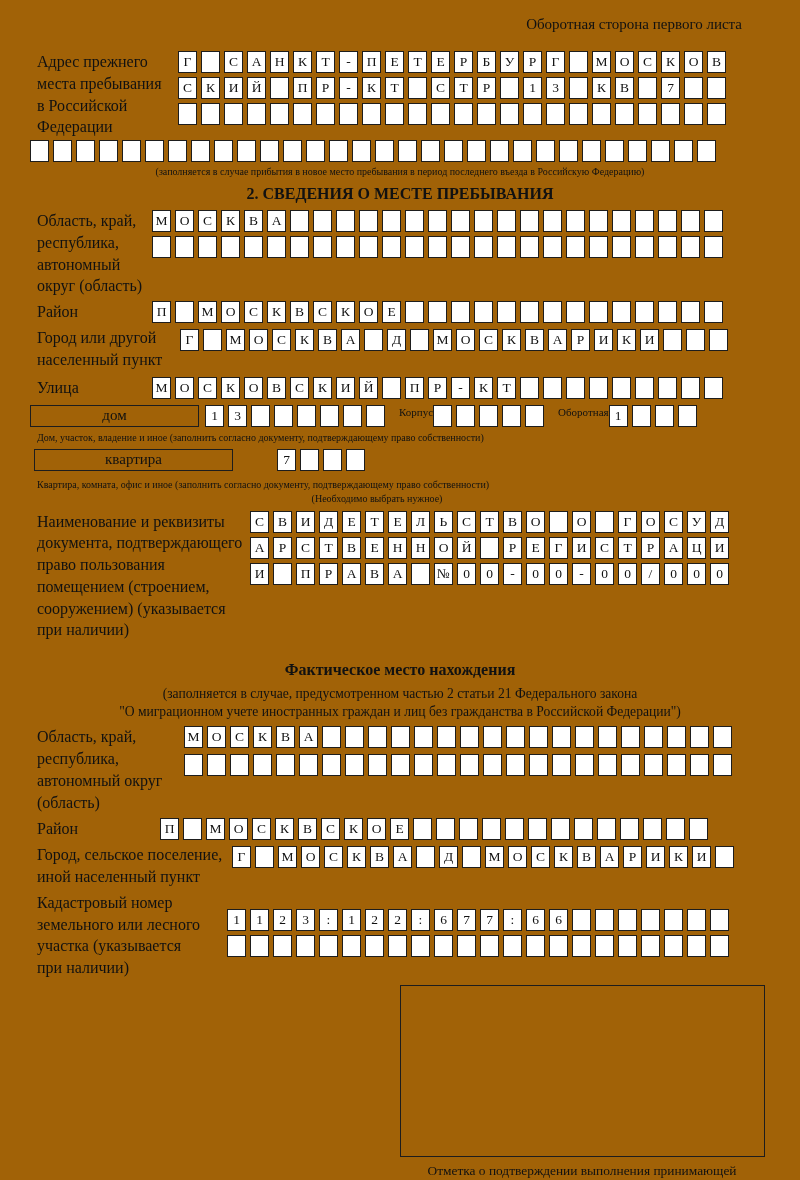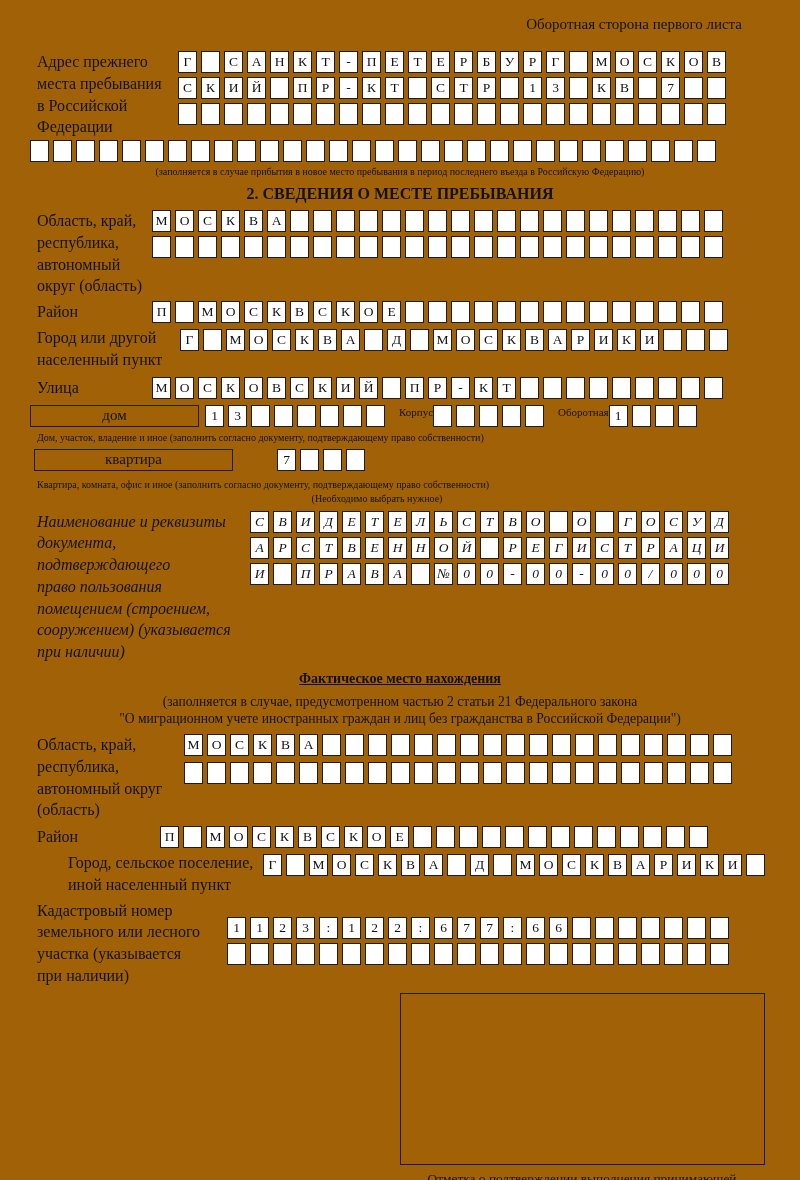--- a/index.html
+++ b/index.html
@@ -368,21 +368,21 @@
         <div class="cbox">7</div>
         <div class="cbox"></div>
         <div class="cbox"></div>
         <div class="cbox"></div>
       </div>
   </div>
   <div class="caption" style="margin-top:7px;">Квартира, комната, офис и иное (заполнить согласно документу, подтверждающему право собственности)</div>
 
   <div class="caption" style="width:680px;text-align:center;margin-top:1px;">(Необходимо выбрать нужное)</div>
 
-  <div class="frow" style="margin-top:6px;font-style:italic;">
+  <div class="frow" style="margin-top:6px;">
     <div class="flabel ml w213">Наименование и реквизиты
 документа, подтверждающего
 право пользования
 помещением (строением,
 сооружением) (указывается
 при наличии)</div>
     <div class="rows">
       <div class="boxes">
           <div class="cbox">С</div>
           <div class="cbox">В</div>
@@ -448,21 +448,21 @@
           <div class="cbox">0</div>
           <div class="cbox">0</div>
           <div class="cbox">/</div>
           <div class="cbox">0</div>
           <div class="cbox">0</div>
           <div class="cbox">0</div>
         </div>
     </div>
   </div>
 
-  <div class="h1" style="font-size:14px;margin-top:8px;text-decoration:underline;">Фактическое место нахождения</div>
+  <div class="h1" style="font-size:16px;margin-top:20px;">Фактическое место нахождения</div>
   <div class="caption center ml" style="margin-top:6px;margin-bottom:6px;font-size:13.6px;">(заполняется в случае, предусмотренном частью 2 статьи 21 Федерального закона
 "О миграционном учете иностранных граждан и лиц без гражданства в Российской Федерации")</div>
 
   <div class="frow">
     <div class="flabel ml w147">Область, край,
 республика,
 автономный округ
 (область)</div>
     <div class="rows">
       <div class="boxes">
@@ -543,21 +543,21 @@
         <div class="cbox"></div>
         <div class="cbox"></div>
         <div class="cbox"></div>
         <div class="cbox"></div>
         <div class="cbox"></div>
         <div class="cbox"></div>
         <div class="cbox"></div>
       </div>
   </div>
 
-  <div class="frow" style="margin-top:4px;justify-content:center;">
+  <div class="frow" style="margin-top:4px;">
     <div class="flabel ml w195">Город, сельское поселение,
 иной населенный пункт</div>
     <div class="boxes" style="margin-top:2px;">
         <div class="cbox">Г</div>
         <div class="cbox"></div>
         <div class="cbox">М</div>
         <div class="cbox">О</div>
         <div class="cbox">С</div>
         <div class="cbox">К</div>
         <div class="cbox">В</div>

